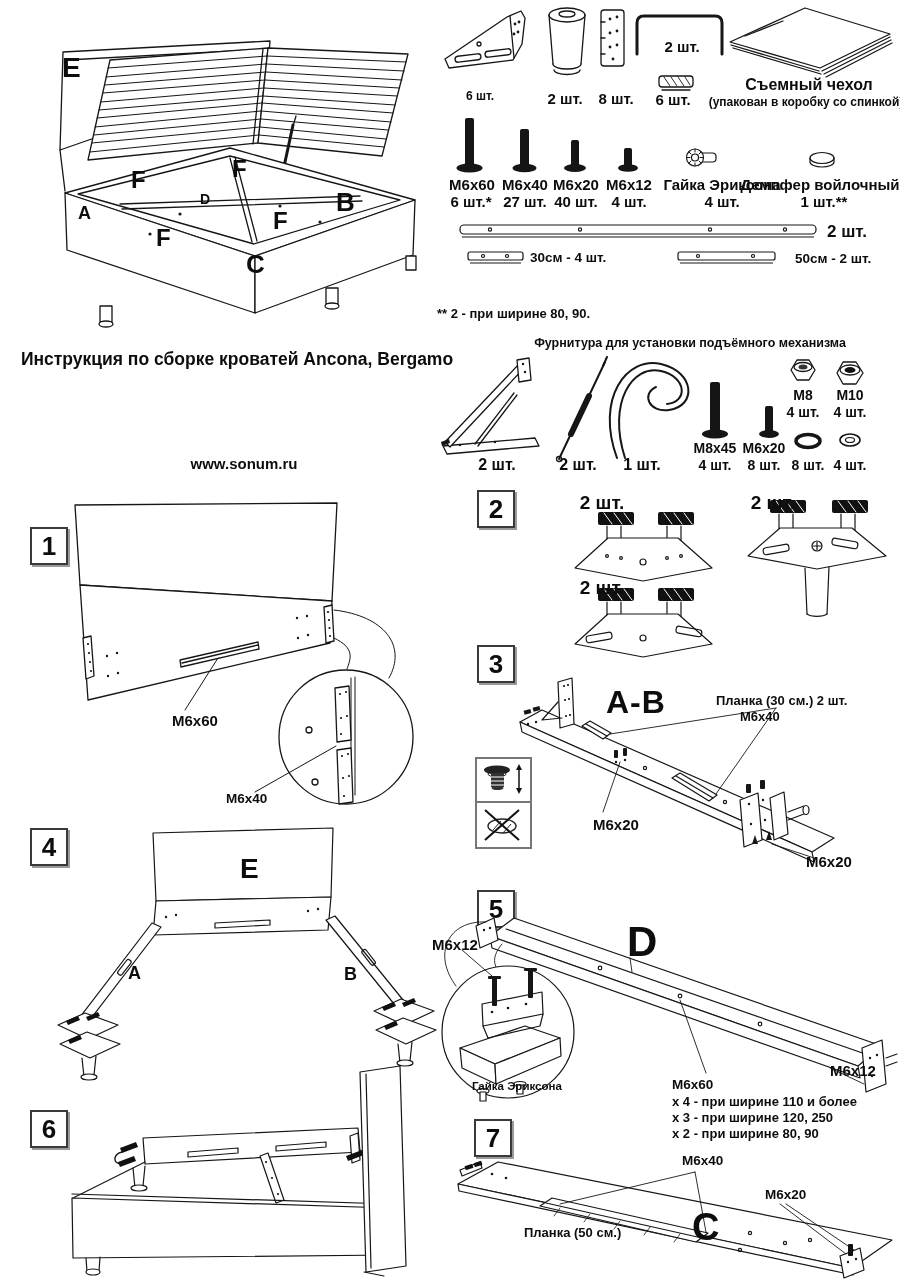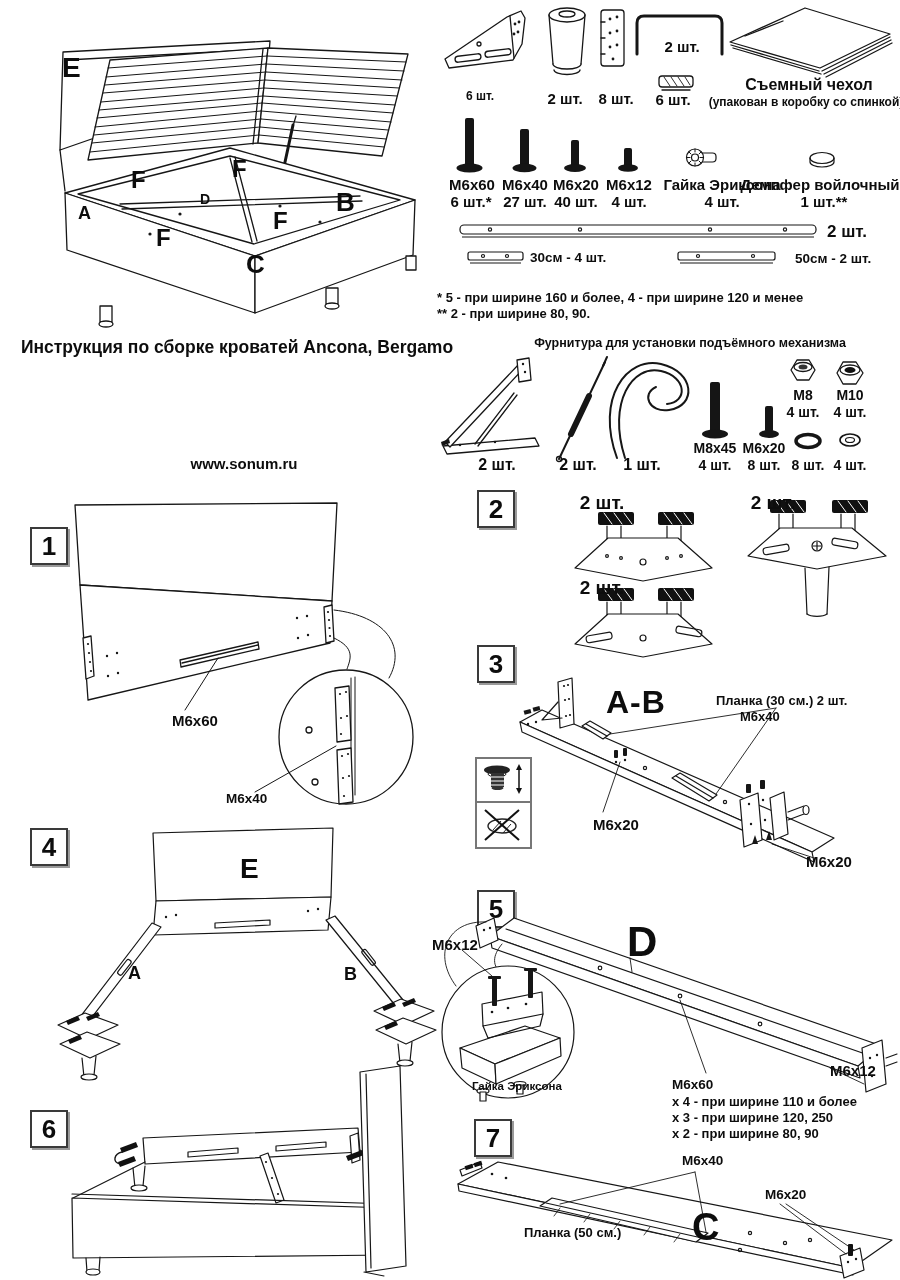--- a/index.html
+++ b/index.html
@@ -212,24 +212,23 @@
         <rect x="243" y="37" width="97" height="8" rx="2" fill="#fff"></rect>
         <line x1="245" y1="48" x2="338" y2="48"></line>
         <circle cx="263" cy="41" r="1.5"></circle>
           <circle cx="318" cy="41" r="1.5"></circle>
       </g>
     </g>
   </svg>
   <div class="lbl" style="left:827px;top:222px;font-size:17px">2 шт.</div>
   <div class="lbl" style="left:530px;top:250px;font-size:13.5px">30см - 4 шт.</div>
   <div class="lbl" style="left:795px;top:251px;font-size:13.5px">50см - 2 шт.</div>
-  <div class="lbl" style="left:437px;top:291px;font-size:13px">* 5 - при ширине 160 и более, 4 - при ширине 120 и менее</div>
   <div class="lbl" style="left:437px;top:307px;font-size:13px">** 2 - при ширине 80, 90.</div>
 
-  <div class="lbl c" style="left:237px;top:337px;font-size:17.5px">Инструкция по сборке кроватей Ancona, Bergamo</div>
+  <div class="lbl c" style="left:237px;top:349px;font-size:17.5px">Инструкция по сборке кроватей Ancona, Bergamo</div>
   <div class="lbl c" style="left:244px;top:455px;font-size:15px">www.sonum.ru</div>
 
   <div class="lbl c" style="left:690px;top:336px;font-size:12.5px">Фурнитура для установки подъёмного механизма</div>
   <svg class="svgabs" style="left:435px;top:350px" width="465" height="115" viewBox="0 0 465 115">
     <g stroke="#161616" stroke-width="1.3" fill="none" stroke-linejoin="round" stroke-linecap="round">
       <g>
         <polygon points="8,96 100,88 104,96 12,104" fill="#fff"></polygon>
         <polygon points="10,92 84,14 89,18 15,97" fill="#fff"></polygon>
         <line x1="40" y1="94" x2="79" y2="43"></line>
           <line x1="43" y1="96" x2="82" y2="45"></line>

